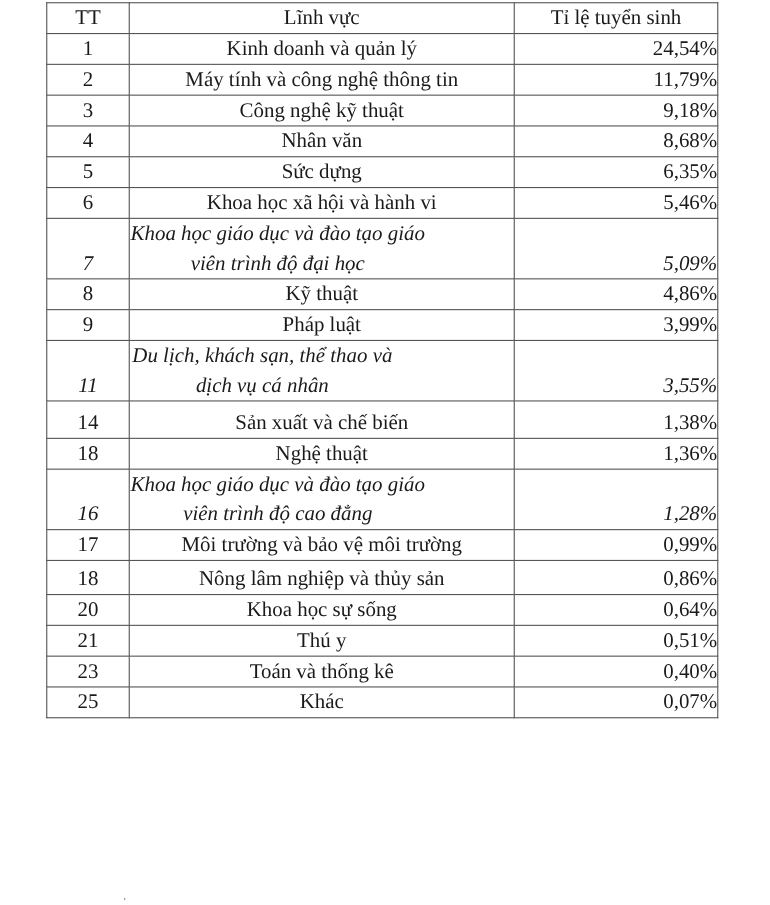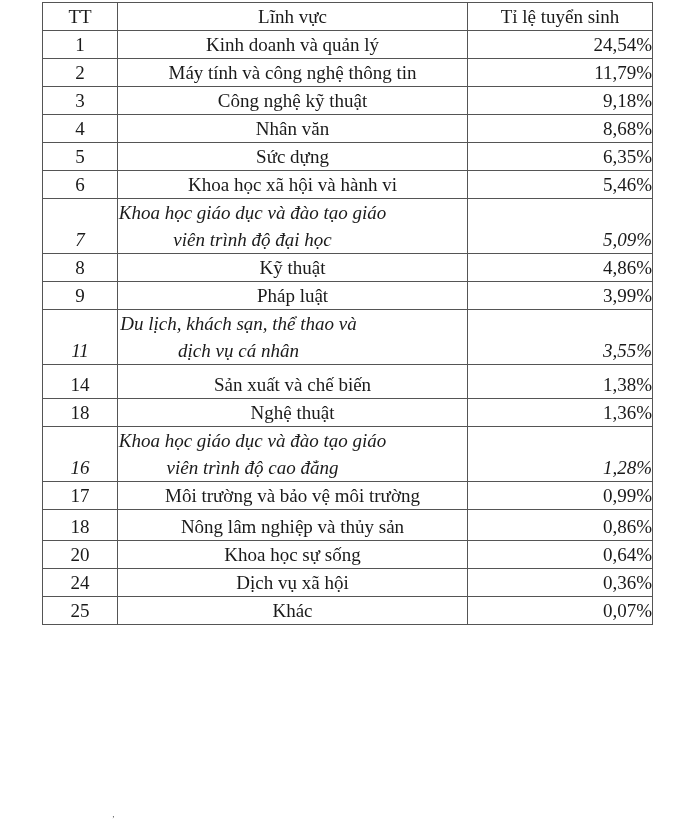--- a/index.html
+++ b/index.html
@@ -112,23 +112,28 @@
         <td class="num">18</td>
         <td class="name">Nông lâm nghiệp và thủy sản</td>
         <td class="val">0,86%</td>
       </tr>
       <tr class="h1">
         <td class="num">20</td>
         <td class="name">Khoa học sự sống</td>
         <td class="val">0,64%</td>
       </tr>
       <tr class="h1">
-        <td class="num">24</td>
-        <td class="name">Dịch vụ xã hội</td>
-        <td class="val">0,36%</td>
+        <td class="num">21</td>
+        <td class="name">Thú y</td>
+        <td class="val">0,51%</td>
+      </tr>
+      <tr class="h1">
+        <td class="num">23</td>
+        <td class="name">Toán và thống kê</td>
+        <td class="val">0,40%</td>
       </tr>
       <tr class="h1">
         <td class="num">25</td>
         <td class="name">Khác</td>
         <td class="val">0,07%</td>
       </tr>
     </tbody>
 </table>
 
 <div class="note">’</div>

